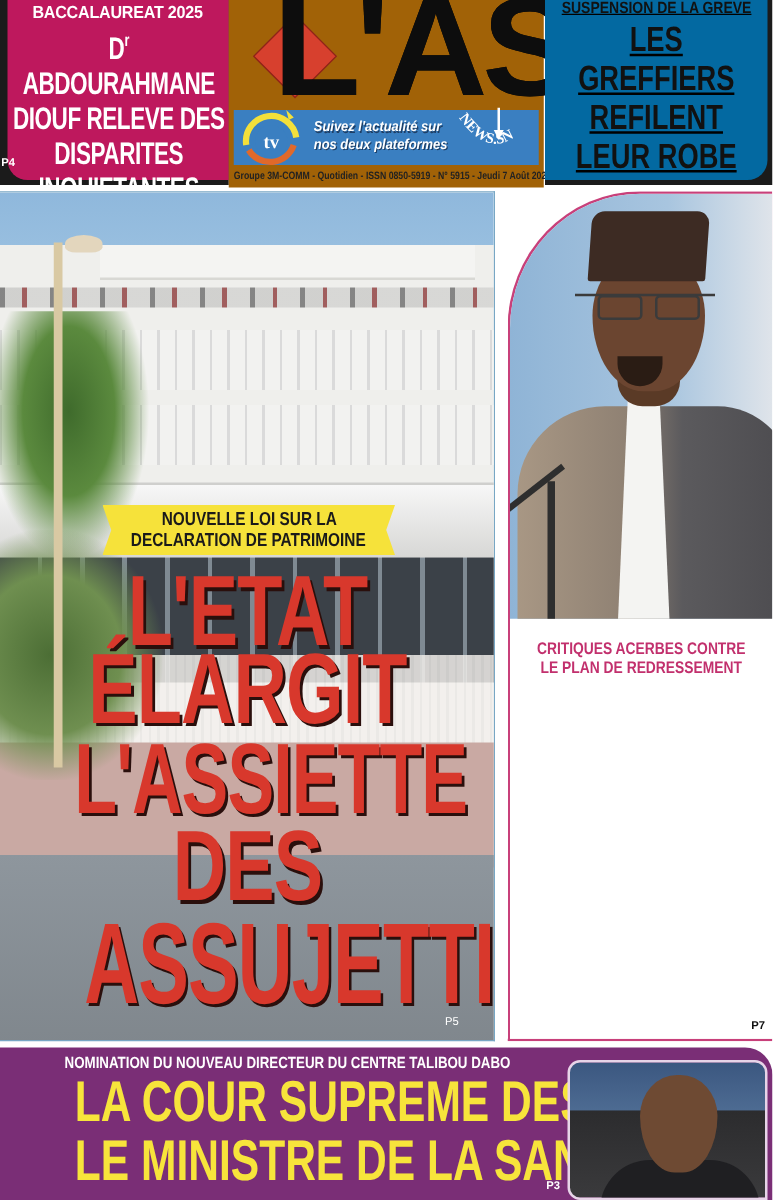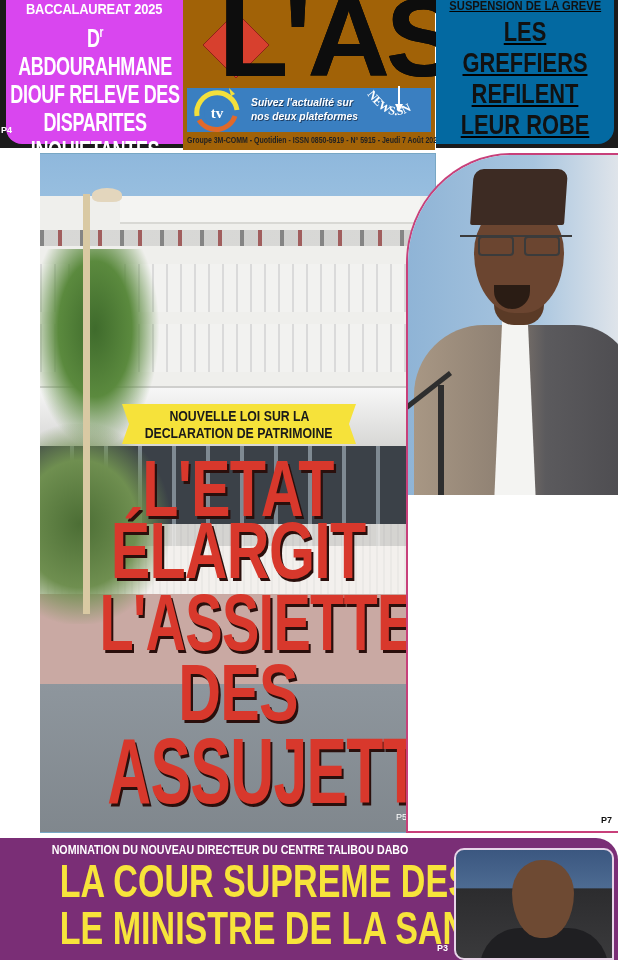--- a/index.html
+++ b/index.html
@@ -6,21 +6,21 @@
   html, body { width: 618px; height: 960px; overflow: hidden; background: #ffffff; }
   body { position: relative; font-family: "Liberation Sans", sans-serif; }
 
   
   #top-left {
     position: absolute; left: 0; top: 0; width: 183px; height: 148px;
     background: #1b1b1b;
   }
   #top-left .inner {
     position: absolute; left: 6px; top: 0; right: 0; bottom: 4px;
-    background: #d946ef; border-bottom-left-radius: 16px;
+    background: #be185d; border-bottom-left-radius: 16px;
     display: flex; flex-direction: column; align-items: center; justify-content: flex-start;
     padding-top: 0;
   }
   #top-left .kicker {
     color: #ffffff; font-size: 14px; font-weight: 700; letter-spacing: -0.2px;
     transform: scaleX(0.92); margin-top: 1px;
   }
   #top-left .headline {
     color: #ffffff; text-align: center; font-weight: 700;
     font-size: 25px; line-height: 28px; letter-spacing: -0.5px;
@@ -70,21 +70,21 @@
     font-size: 13px; font-weight: 700; color: #111; transform: scaleX(0.86); margin-top: -2px; white-space: nowrap;
   }
   #top-right .headline {
     text-align: center; font-weight: 900; color: #111; font-size: 28px; line-height: 31px;
     transform: scaleX(0.78); width: 230px; margin-top: 3px;
   }
 
   
   #main-story {
     position: absolute; left: 0; top: 153px; width: 396px; height: 680px; overflow: hidden;
-    border: 1px solid #78a7c4; border-left: none; margin-left: 40px;
+    border: 1px solid #78a7c4; border-left: none;
   }
   .sky { position: absolute; left:0; top:0; right:0; height: 330px;
     background: linear-gradient(#8fb8dc 0%, #a9cbe6 40%, #c8dcec 100%); }
   .building {
     position: absolute; left: 0; top: 42px; width: 396px; height: 300px; background: #efefec;
   }
   .bldg-top { position:absolute; left: 80px; top: 0; width: 300px; height: 28px; background:#f4f4f2; border-bottom: 2px solid #d8d8d4;}
   .win-strip { position:absolute; left:0; width:396px; height: 16px;
     background: repeating-linear-gradient(90deg, #6a6a6a 0 4px, #c9c9c7 4px 18px, #8d3a3a 18px 22px, #d2d2d0 22px 40px);
     opacity: 0.8;
@@ -289,20 +289,24 @@
     <div class="p-body"></div>
     <div class="p-shirt"></div>
     <div class="p-neck"></div>
     <div class="p-head"></div>
     <div class="p-beard"></div>
     <div class="p-cap"></div>
     <div class="p-glasses"></div>
     <div class="p-mic"></div>
     <div class="p-mic2"></div>
   </div>
+  <div id="right-kicker">
+    <span>CRITIQUES ACERBES CONTRE</span>
+    <span>LE PLAN DE REDRESSEMENT</span>
+  </div>
   <span id="right-page-ref">P7</span>
 </div>
 
 <div id="bottom-band">
   <div id="bottom-kicker">NOMINATION DU NOUVEAU DIRECTEUR DU CENTRE TALIBOU DABO</div>
   <div id="bottom-headline">
     <span class="line">LA COUR SUPREME DESAVOUE</span>
     <span class="line">LE MINISTRE DE LA SANTE</span>
   </div>
   <span id="bottom-page-ref">P3</span>

